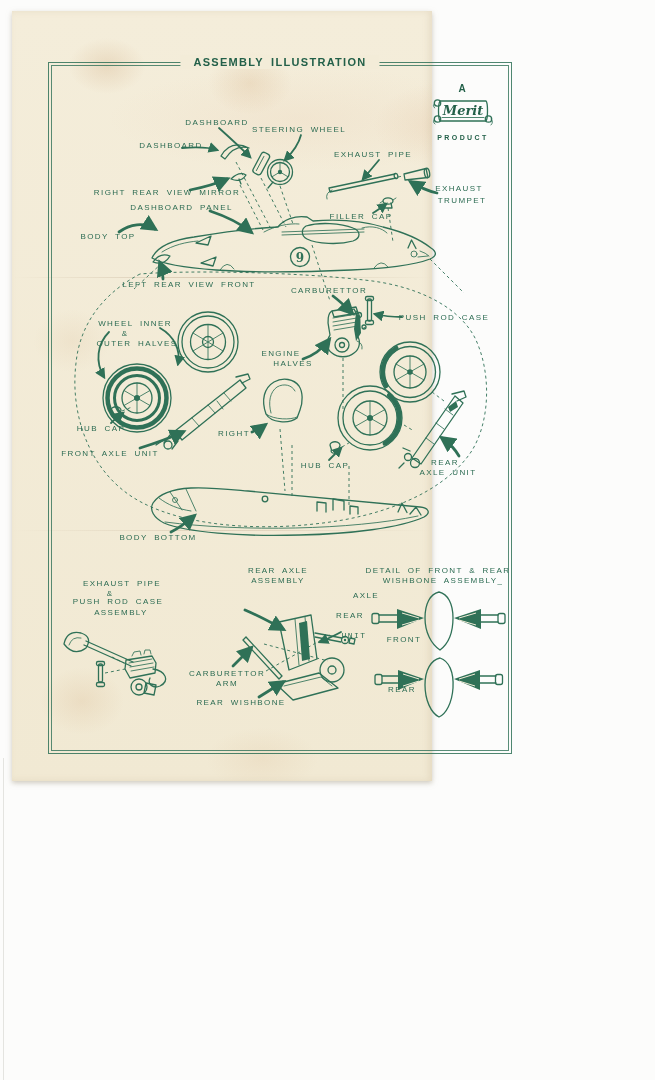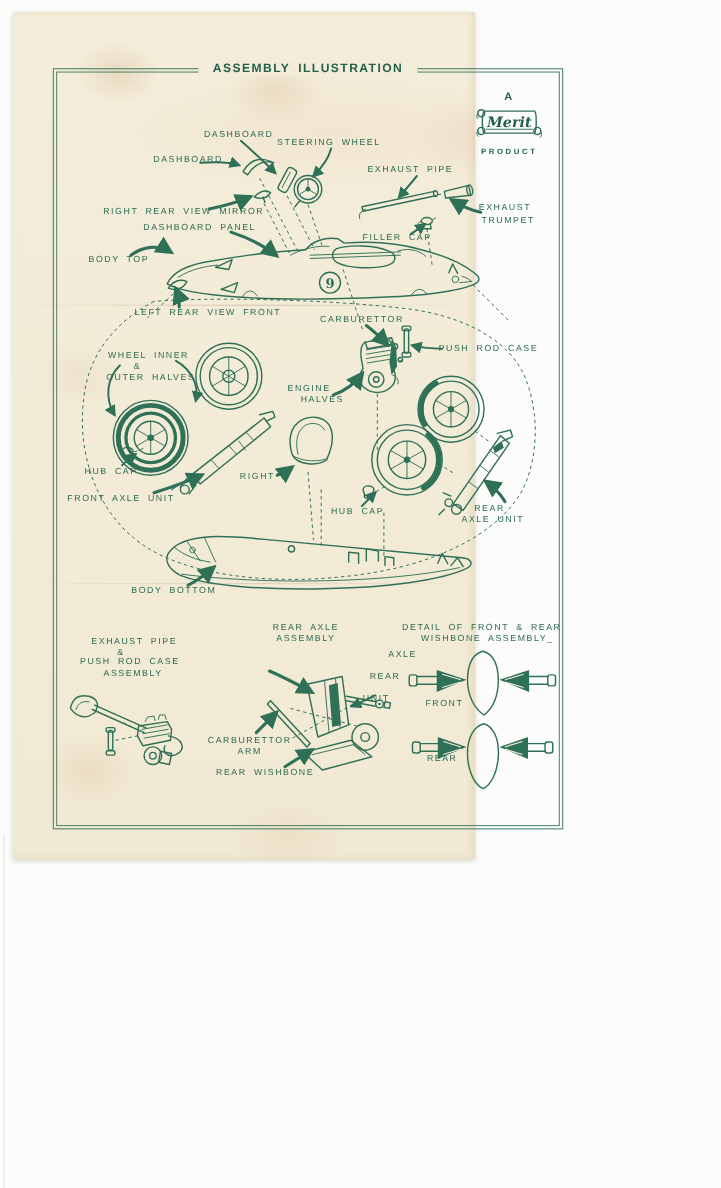--- a/index.html
+++ b/index.html
@@ -355,21 +355,21 @@
         <span class="lbl" style="left: 436px; top: 461px;">AXLE UNIT</span>
         <span class="lbl" style="left: 146px; top: 526px;">BODY BOTTOM</span>
         <span class="lbl" style="left: 110px; top: 572px;">EXHAUST PIPE</span>
         <span class="lbl" style="left: 98px; top: 582px;">&amp;</span>
         <span class="lbl" style="left: 106px; top: 590px;">PUSH ROD CASE</span>
         <span class="lbl" style="left: 109px; top: 601px;">ASSEMBLY</span>
         <span class="lbl" style="left: 266px; top: 559px;">REAR AXLE</span>
         <span class="lbl" style="left: 266px; top: 569px;">ASSEMBLY</span>
         <span class="lbl" style="left: 338px; top: 604px;">REAR</span>
         <span class="lbl" style="left: 338px; top: 584px; margin-left: 16px;">AXLE</span>
-        <span class="lbl" style="left: 330px; top: 624px;">UNIT</span>
+        <span class="lbl" style="left: 342px; top: 624px; font-family: Liberation Mono, monospace;">UNIT</span>
         <span class="lbl" style="left: 215px; top: 662px;">CARBURETTOR</span>
         <span class="lbl" style="left: 215px; top: 672px;">ARM</span>
         <span class="lbl" style="left: 229px; top: 691px;">REAR WISHBONE</span>
         <span class="lbl" style="left: 426px; top: 559px;">DETAIL OF FRONT &amp; REAR</span>
         <span class="lbl" style="left: 431px; top: 569px;">WISHBONE ASSEMBLY_</span>
         <span class="lbl" style="left: 392px; top: 628px;">FRONT</span>
         <span class="lbl" style="left: 390px; top: 678px;">REAR</span>
       </div>
   </div>
 </div>

